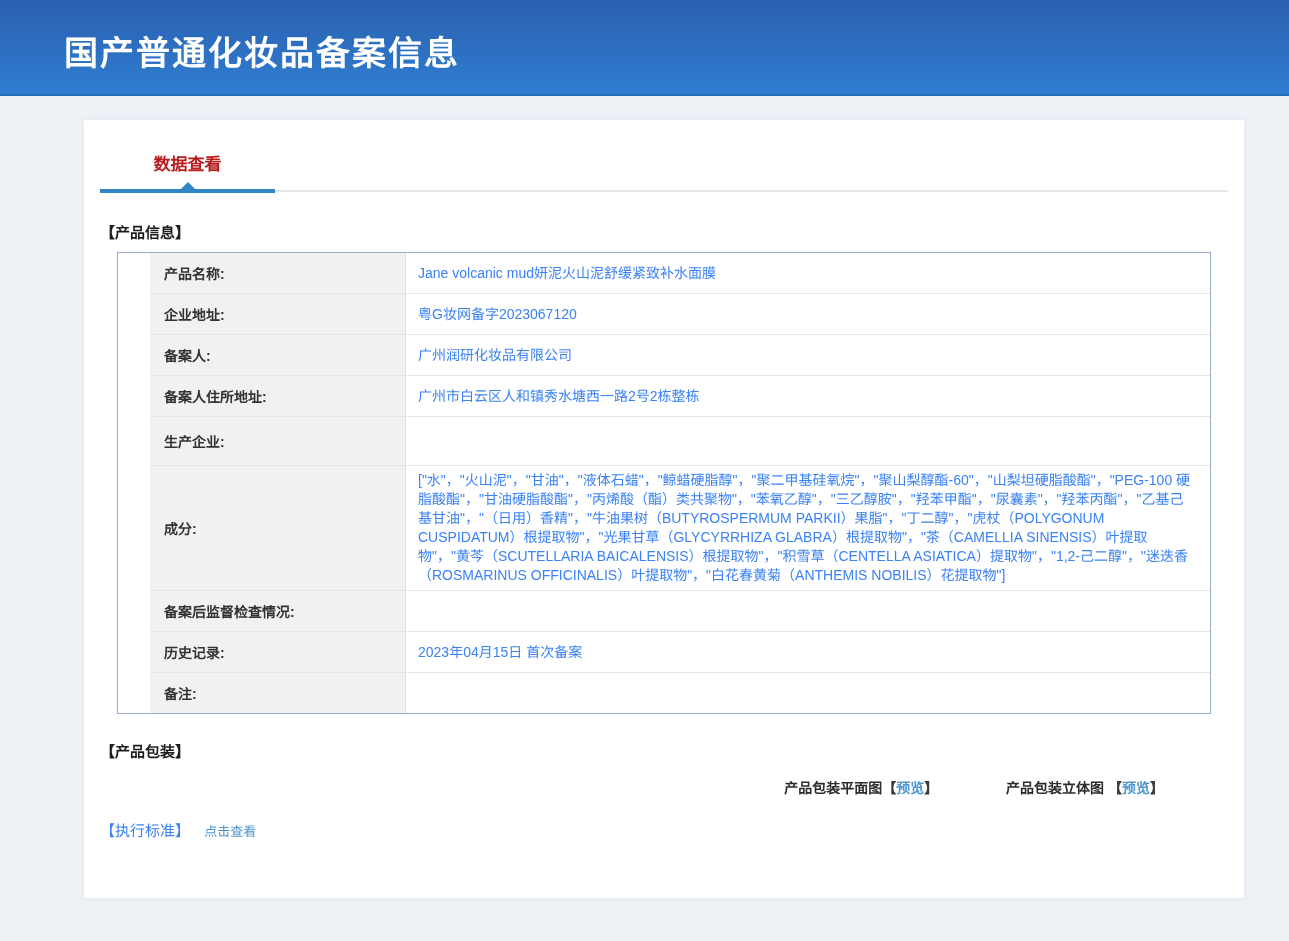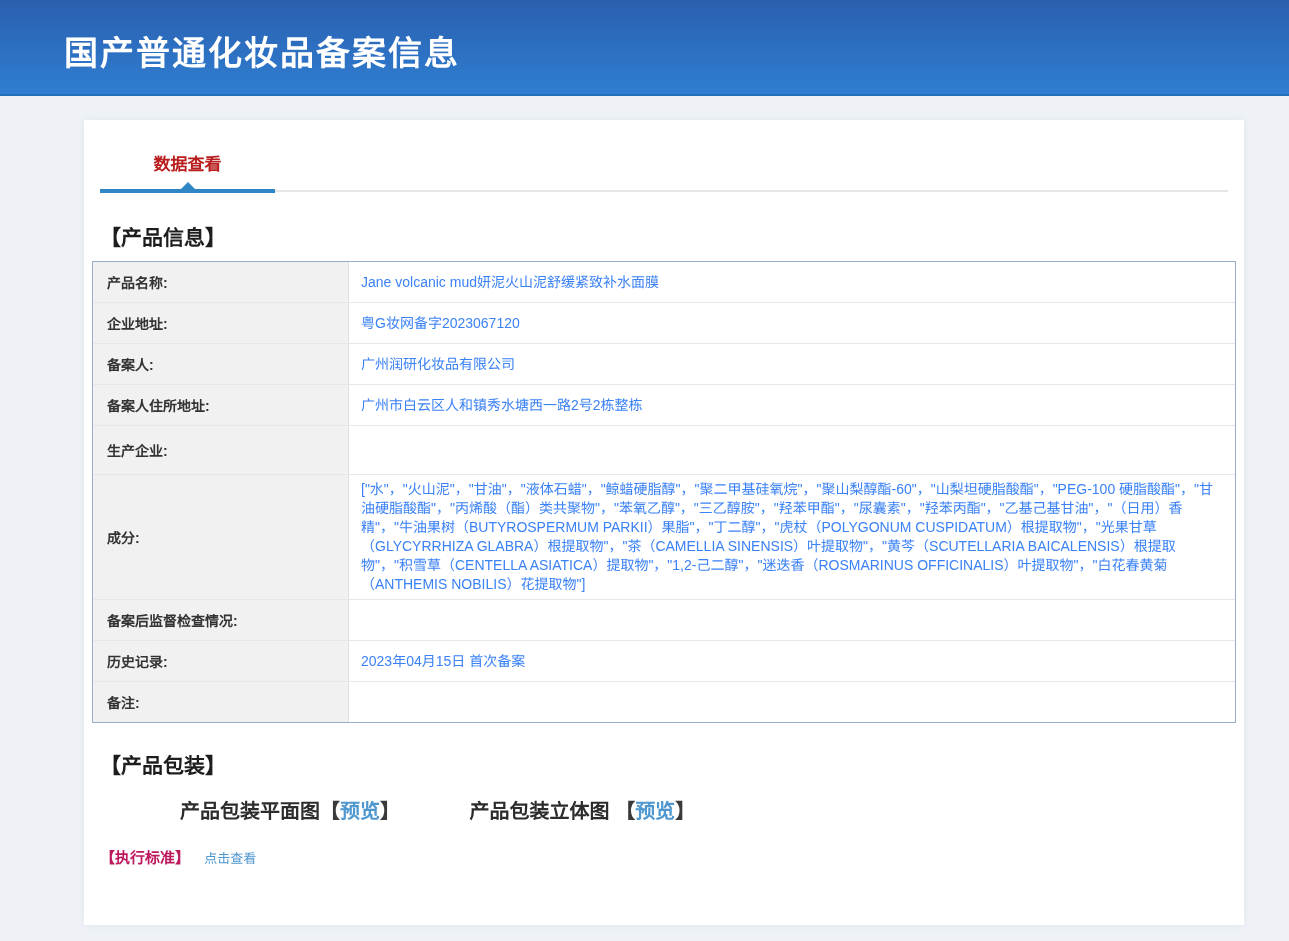--- a/index.html
+++ b/index.html
@@ -67,30 +67,31 @@
     border-bottom: 7px solid #2e86c4;
   }
   .tab-underline-rest {
     flex: 1;
     height: 2px;
     background: #e6e6e6;
     margin-bottom: 1px;
   }
   
   .section-title {
-    font-size: 21px;
+    font-size: 15px;
     font-weight: bold;
     color: #1d1d1d;
     margin: 28px 16px 10px 16px;
   }
   
   .info-table {
-    margin: 0 8px;
+    margin: 0 33px;
     border: 1px solid #9aaecb;
     font-size: 14px;
+    padding-left: 32px;
   }
   .info-row { display: flex; border-bottom: 1px solid #e5e7ea; }
   .info-row:last-child { border-bottom: none; }
   .info-label {
     width: 256px;
     min-height: 40px;
     background: #f1f1f2;
     font-weight: bold;
     color: #333;
     padding: 4px 10px 4px 14px;
@@ -107,35 +108,36 @@
     display: flex;
     align-items: center;
     line-height: 20px;
   }
   .info-row.tall  .info-label, .info-row.tall  .info-value { min-height: 48px; }
   .info-row.xtall .info-label, .info-row.xtall .info-value { min-height: 100px; }
   .info-row.xtall .info-value { line-height: 19px; padding-top: 5px; padding-bottom: 5px; }
   
   .pack-line {
     margin: 16px 16px 0 96px;
-    font-size: 20px;
+    font-size: 14px;
     color: #2c2c2c;
+    text-align: right;
   }
   .pack-item { margin-right: 64px; font-weight: bold; }
   .bracket { color: #3a3a3a; font-weight: bold; }
   a.link {
     color: #4e97cf;
     text-decoration: none;
     cursor: pointer;
   }
   .std-line {
     margin: 22px 16px 0 16px;
     font-size: 15px;
   }
-  .std-label { font-weight: bold; color: #be185d; }
+  .std-label { font-weight: normal; color: #3b82f6; }
   .std-line a.link { margin-left: 10px; font-size: 13px; }
 </style>
 </head>
 <body>
 
 <header class="top-banner">
   <h1>国产普通化妆品备案信息</h1>
 </header>
 
 <main class="card">

